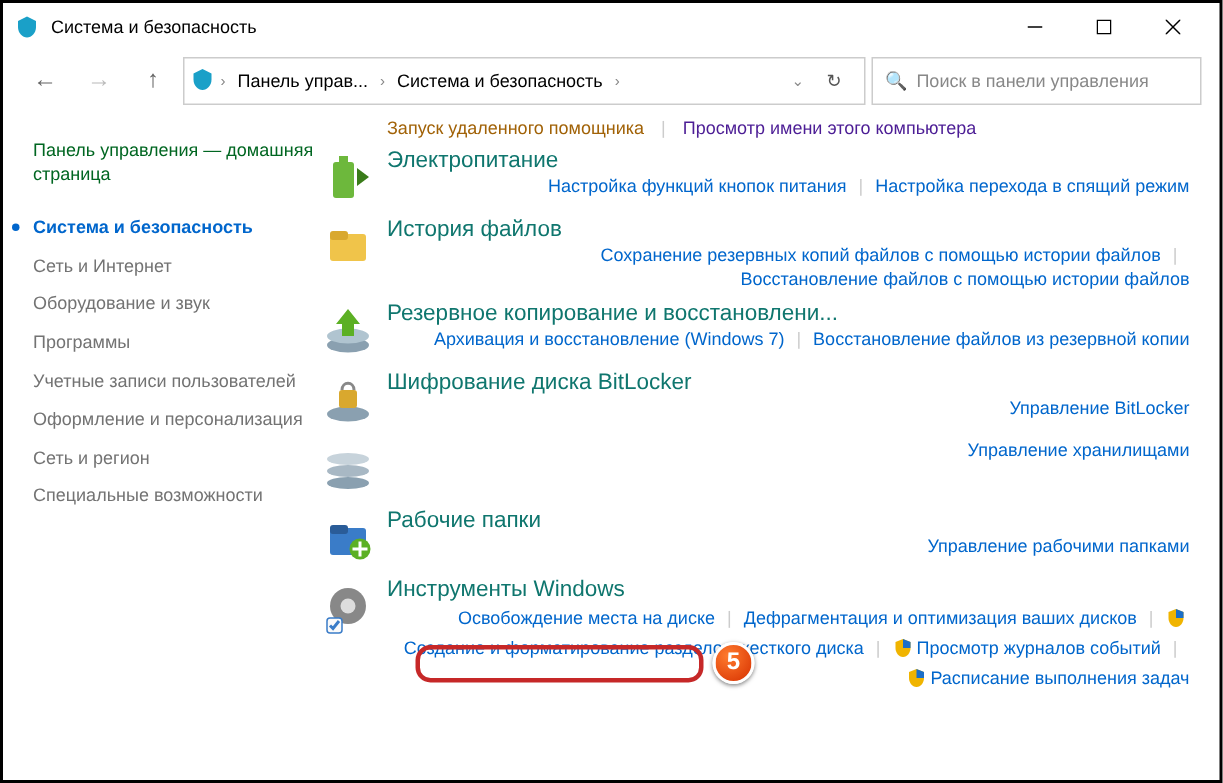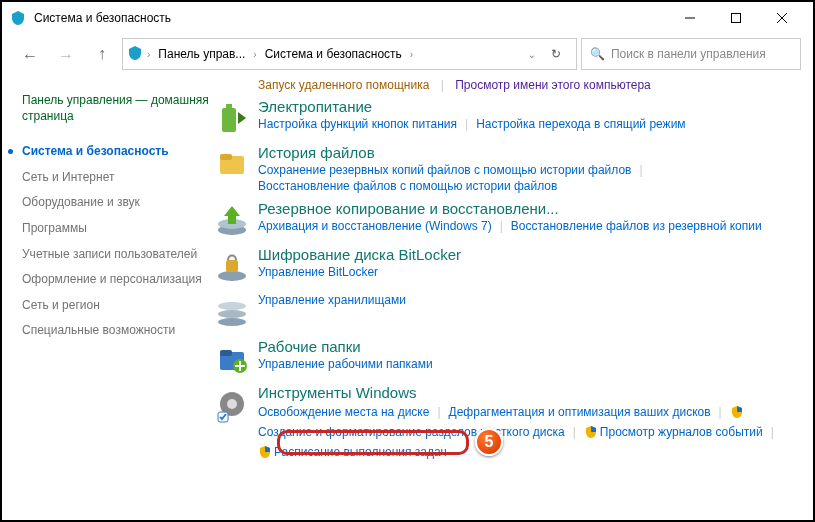--- a/index.html
+++ b/index.html
@@ -22,21 +22,21 @@
 .sidebar { width: 210px; padding: 14px 0 0 20px; }
 .sidebar .sitem { color: #737373; font-size: 12px; padding: 5px 0; cursor: pointer; line-height: 1.3; }
 .sidebar .sitem.head { color: #006621; font-weight: 400; }
 .sidebar .sitem.current { color: #0066cc; font-weight: 700; position: relative; }
 .sidebar .sitem.current::before { content: ""; position: absolute; left: -14px; top: 10px; width: 5px; height: 5px; background: #0066cc; border-radius: 50%; }
 .main { flex: 1; overflow: hidden; padding: 4px 20px 0 0; }
 .cat { display: flex; margin-bottom: 6px; }
 .cat .caticon { width: 40px; min-width: 40px; height: 40px; margin-right: 6px; display: flex; align-items: center; justify-content: center; }
 .cat .catbody { flex: 1; }
 .cat .cattitle { color: #0f766e; font-size: 15px; font-weight: 400; padding-bottom: 1px; }
-.cat .catlinks { display: flex; flex-wrap: wrap; gap: 0; align-items: center; }
+.cat .catlinks { display: flex; flex-wrap: wrap; gap: 0; align-items: center; justify-content: flex-end; }
 .cat .catlinks .lnk { color: #0066cc; font-size: 12px; padding: 1px 0; }
 .cat .catlinks .sep { color: #ccc; padding: 0 8px; }
 .shield { display: inline-block; width: 14px; height: 14px; margin-right: 2px; vertical-align: -2px; }
 .topcut { color: #0066cc; font-size: 12px; padding: 0 0 6px 46px; }
 .topcut .sep { color: #ccc; padding: 0 8px; }
 .highlight-box { position: absolute; border: 3px solid #c62828; border-radius: 10px; pointer-events: none; }
 .callout { position: absolute; width: 28px; height: 28px; border-radius: 50%; background: radial-gradient(circle at 35% 30%, #ff7b2e, #d63000); border: 2px solid #fff; color: #fff; font-weight: 700; font-size: 16px; display: flex; align-items: center; justify-content: center; box-shadow: 0 1px 3px rgba(0,0,0,0.5); }
 </style>
 </head>
 <body>

